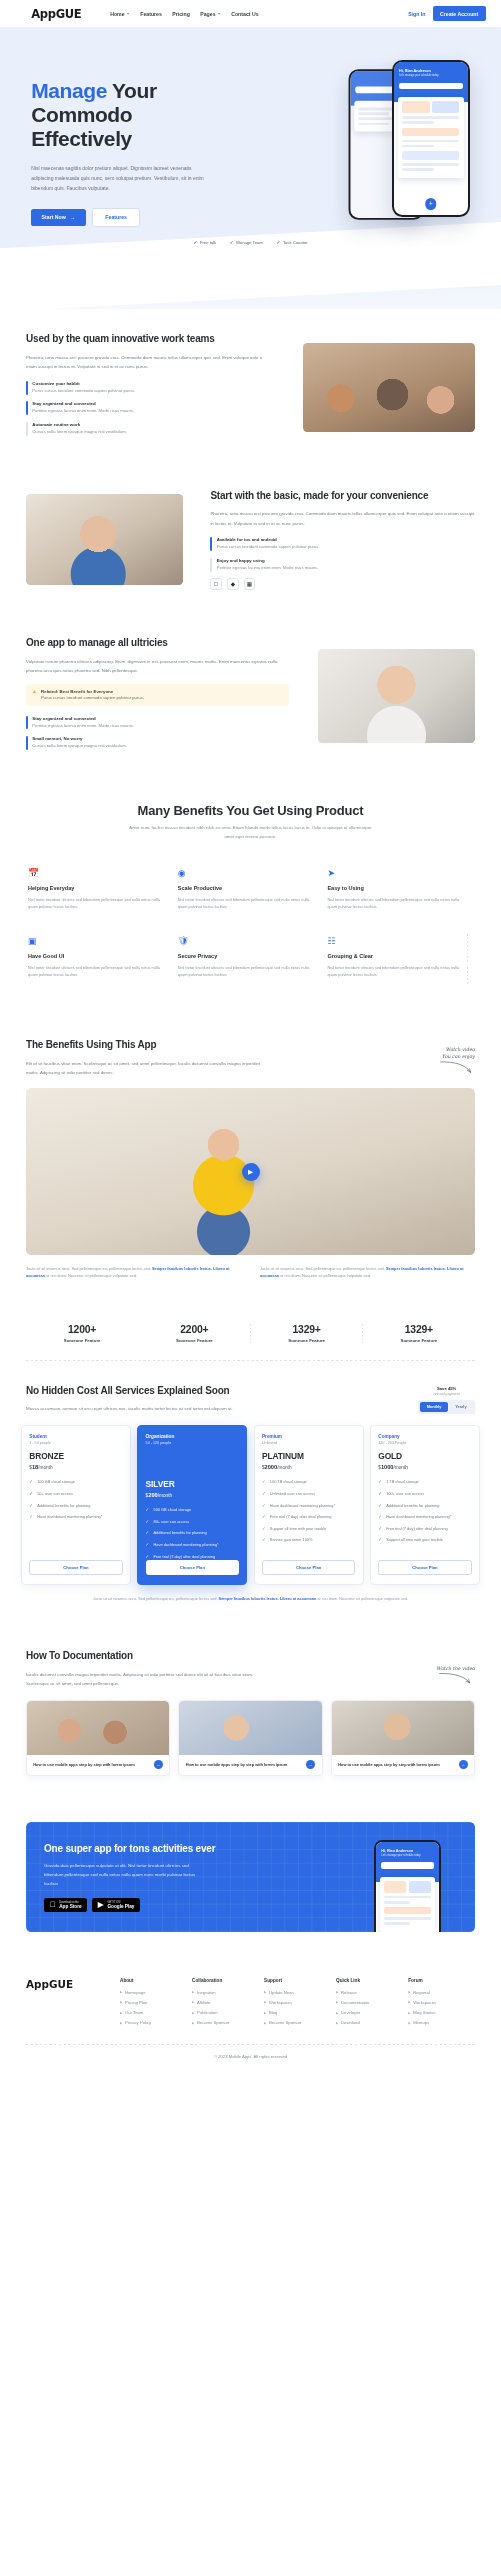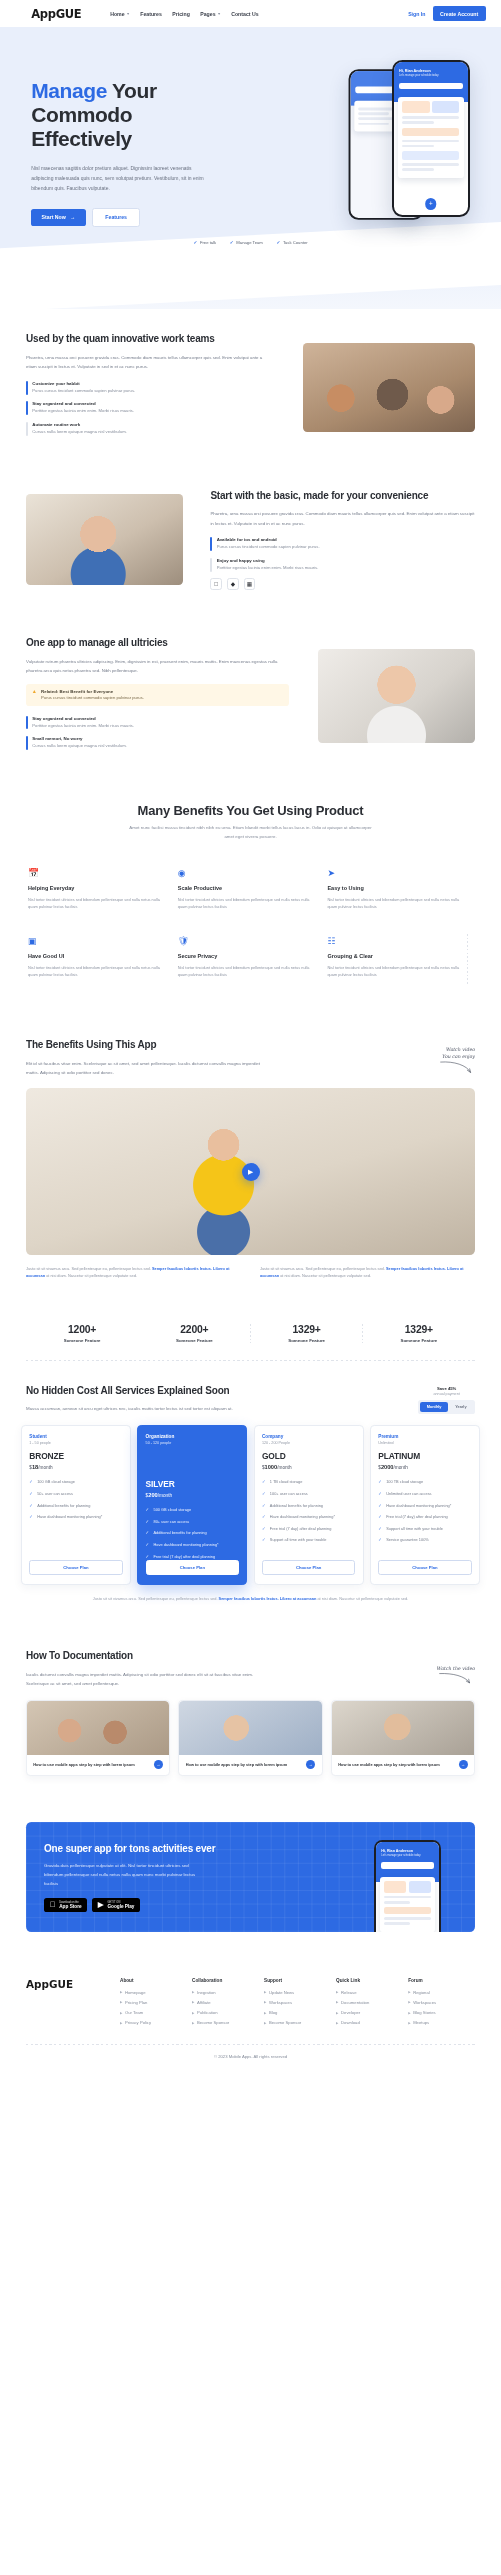--- a/index.html
+++ b/index.html
@@ -663,20 +663,56 @@
           </div>
         <div class="feat">
             <span class="ck">✓</span>
             <span class="ft">Free trial (7 day) after deal planning</span>
           </div>
       </div>
       <button class="plan-btn">Choose Plan</button>
     </div>
 
     <div class="plan">
+      <div class="plan-aud">Premium</div>
+      <div class="plan-ppl">Unlimited</div>
+      <div class="plan-name">PLATINUM</div>
+      <div class="plan-price">
+        <span>$</span><b>2000</b><span>/month</span>
+      </div>
+      <div style="margin-top:4.2px">
+        <div class="feat">
+            <span class="ck">✓</span>
+            <span class="ft">100 TB cloud storage</span>
+          </div>
+        <div class="feat">
+            <span class="ck">✓</span>
+            <span class="ft">Unlimited user can access</span>
+          </div>
+        <div class="feat">
+            <span class="ck">✓</span>
+            <span class="ft">Have dashboard monitoring planning*</span>
+          </div>
+        <div class="feat">
+            <span class="ck">✓</span>
+            <span class="ft">Free trial (7 day) after deal planning</span>
+          </div>
+        <div class="feat">
+            <span class="ck">✓</span>
+            <span class="ft">Support all time with your trouble</span>
+          </div>
+        <div class="feat">
+            <span class="ck">✓</span>
+            <span class="ft">Service guarantee 100%</span>
+          </div>
+      </div>
+      <button class="plan-btn">Choose Plan</button>
+    </div>
+
+    <div class="plan">
       <div class="plan-aud">Company</div>
       <div class="plan-ppl">120 - 200 People</div>
       <div class="plan-name">GOLD</div>
       <div class="plan-price">
         <span>$</span><b>1000</b><span>/month</span>
       </div>
       <div style="margin-top:4.2px">
         <div class="feat">
             <span class="ck">✓</span>
             <span class="ft">1 TB cloud storage</span>
@@ -693,56 +729,20 @@
             <span class="ck">✓</span>
             <span class="ft">Have dashboard monitoring planning*</span>
           </div>
         <div class="feat">
             <span class="ck">✓</span>
             <span class="ft">Free trial (7 day) after deal planning</span>
           </div>
         <div class="feat">
             <span class="ck">✓</span>
             <span class="ft">Support all time with your trouble</span>
-          </div>
-      </div>
-      <button class="plan-btn">Choose Plan</button>
-    </div>
-
-    <div class="plan">
-      <div class="plan-aud">Premium</div>
-      <div class="plan-ppl">Unlimited</div>
-      <div class="plan-name">PLATINUM</div>
-      <div class="plan-price">
-        <span>$</span><b>2000</b><span>/month</span>
-      </div>
-      <div style="margin-top:4.2px">
-        <div class="feat">
-            <span class="ck">✓</span>
-            <span class="ft">100 TB cloud storage</span>
-          </div>
-        <div class="feat">
-            <span class="ck">✓</span>
-            <span class="ft">Unlimited user can access</span>
-          </div>
-        <div class="feat">
-            <span class="ck">✓</span>
-            <span class="ft">Have dashboard monitoring planning*</span>
-          </div>
-        <div class="feat">
-            <span class="ck">✓</span>
-            <span class="ft">Free trial (7 day) after deal planning</span>
-          </div>
-        <div class="feat">
-            <span class="ck">✓</span>
-            <span class="ft">Support all time with your trouble</span>
-          </div>
-        <div class="feat">
-            <span class="ck">✓</span>
-            <span class="ft">Service guarantee 100%</span>
           </div>
       </div>
       <button class="plan-btn">Choose Plan</button>
     </div>
   </div>
 
   <p class="plans-note">Justo sit sit vivamus arcu. Sed pellentesque eu, pellentesque lectus sed. <b>Semper faucibus lobortis lectus. Libero at accumsan</b> at nisi diam. Nascetur sit pellentesque vulputate sed.</p>
 </section>
 
 <section class="sec">

